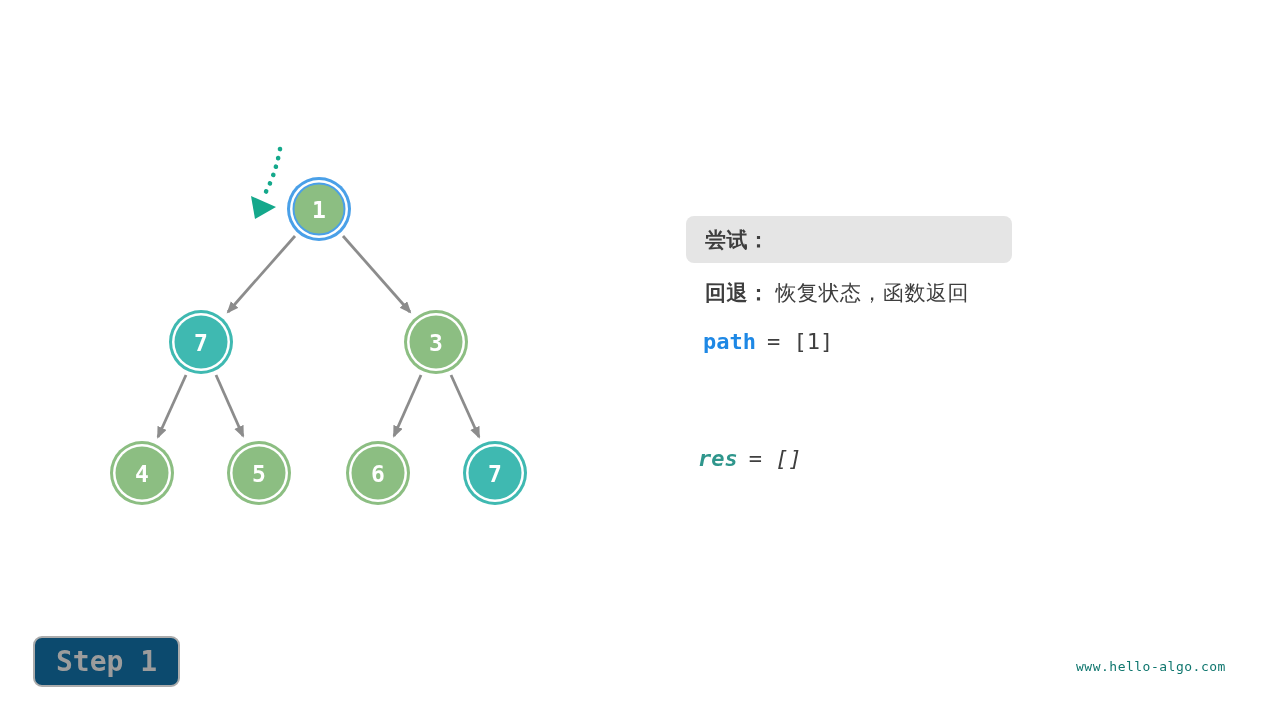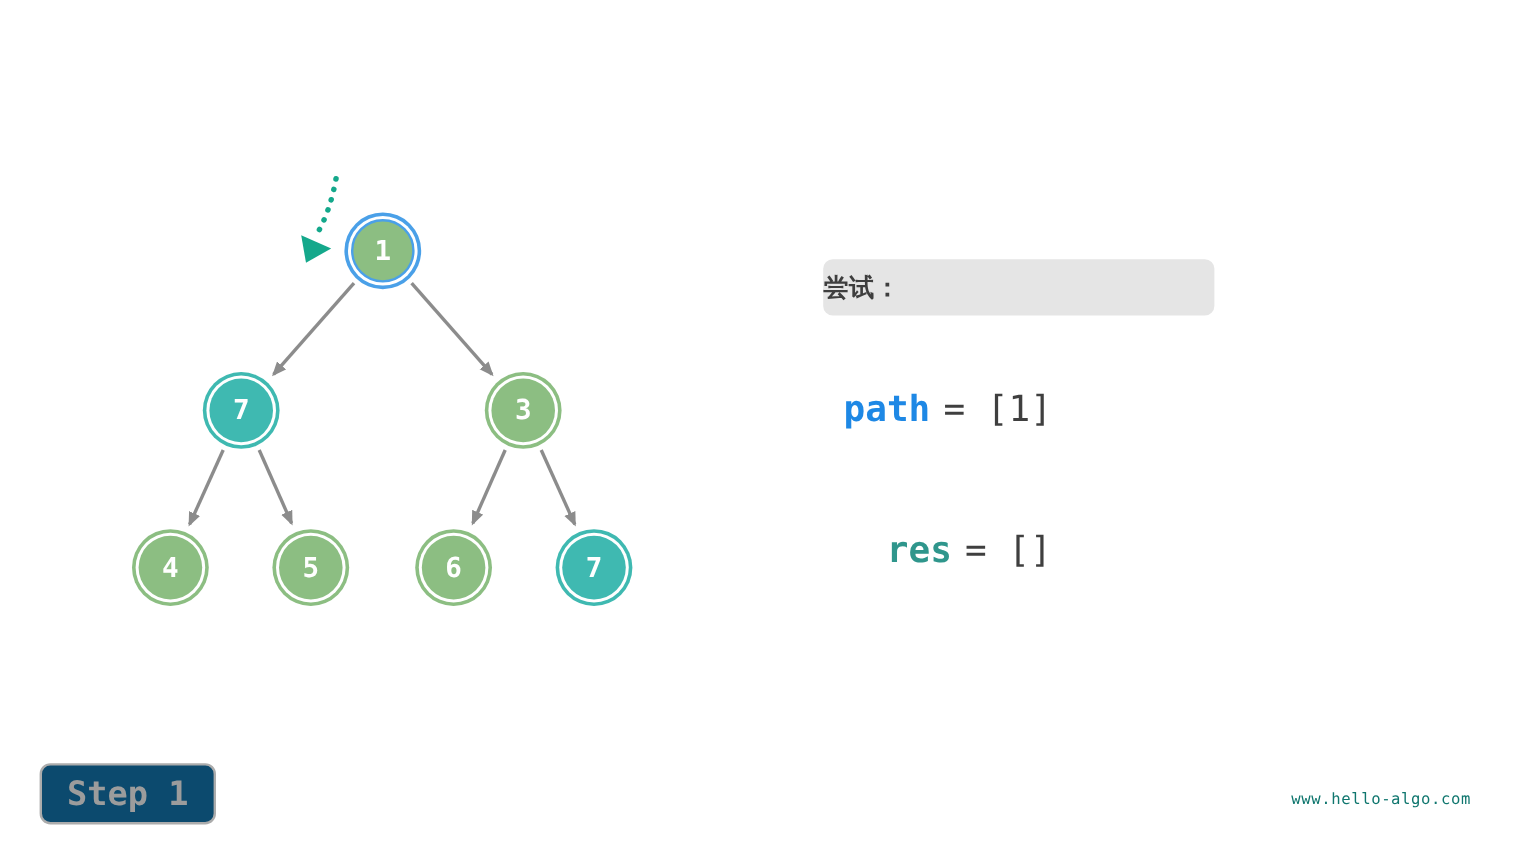--- a/index.html
+++ b/index.html
@@ -16,29 +16,29 @@
     color:#ffffff;font:700 23px "DejaVu Sans Mono",monospace;box-sizing:border-box;
   }
   .node[data-variant="green"]{background:#8CBE82;box-shadow:0 0 0 2.5px #fff,0 0 0 5.5px #8CBE82;}
   .node[data-variant="teal"]{background:#3FB9B1;box-shadow:0 0 0 2.5px #fff,0 0 0 5.5px #3FB9B1;}
   .node[data-variant="green-active"]{background:#8CBE82;border:2.5px solid #4AA0E8;box-shadow:0 0 0 2.5px #fff,0 0 0 5.5px #4AA0E8;}
 
   
   .legend-line{position:absolute;display:flex;align-items:center;
     font-size:21px;color:#3E3E3E;letter-spacing:0.5px;}
   .legend-try{left:686px;top:216px;width:326px;height:47px;background:#E5E5E5;
-    border-radius:8px;box-sizing:border-box;gap:24px;}
+    border-radius:8px;padding-left:19px;box-sizing:border-box;gap:24px;}
   .legend-back{left:705px;top:271px;height:44px;}
   .legend-label{font-weight:700;margin-right:6px;}
 
   
-  .code-line{position:absolute;display:flex;align-items:flex-end;height:30px;
-    font-family:"DejaVu Sans Mono",monospace;font-size:30px;}
+  .code-line{position:absolute;display:flex;align-items:flex-start;height:30px;
+    font-family:"DejaVu Sans Mono",monospace;font-size:22px;}
   .path-line{left:703px;top:329px;}
-  .res-line{left:739px;top:446px;}
+  .res-line{left:698px;top:446px;font-style:italic;}
   .var-name{font-weight:700;}
   .path-line .var-name{color:#1E88E5;}
   .res-line .var-name{color:#2F968C;}
   .var-value{color:#3F3F3F;font-weight:500;margin-left:11px;}
 
   
   .step-badge{
     position:absolute;left:33px;top:636px;width:147px;height:51px;
     border:2px solid #ACACAC;border-radius:9px;background:#0c4a6e;
     display:flex;align-items:center;justify-content:center;box-sizing:border-box;
@@ -96,20 +96,24 @@
   <div class="node" style="left:378px;top:473px" data-variant="green">
     <span>6</span>
   </div>
   <div class="node" style="left:495px;top:473px" data-variant="teal">
     <span>7</span>
   </div>
 
   <div class="legend-line legend-try">
     <span class="legend-label">尝试：</span>
   </div>
+  <div class="legend-line legend-back">
+    <span class="legend-label">回退：</span>
+      <span>恢复状态，函数返回</span>
+  </div>
 
   <div class="code-line path-line">
     <span class="var-name">path</span>
     <span class="var-value">= [1]</span>
   </div>
   <div class="code-line res-line">
     <span class="var-name">res</span>
     <span class="var-value">= []</span>
   </div>
 

